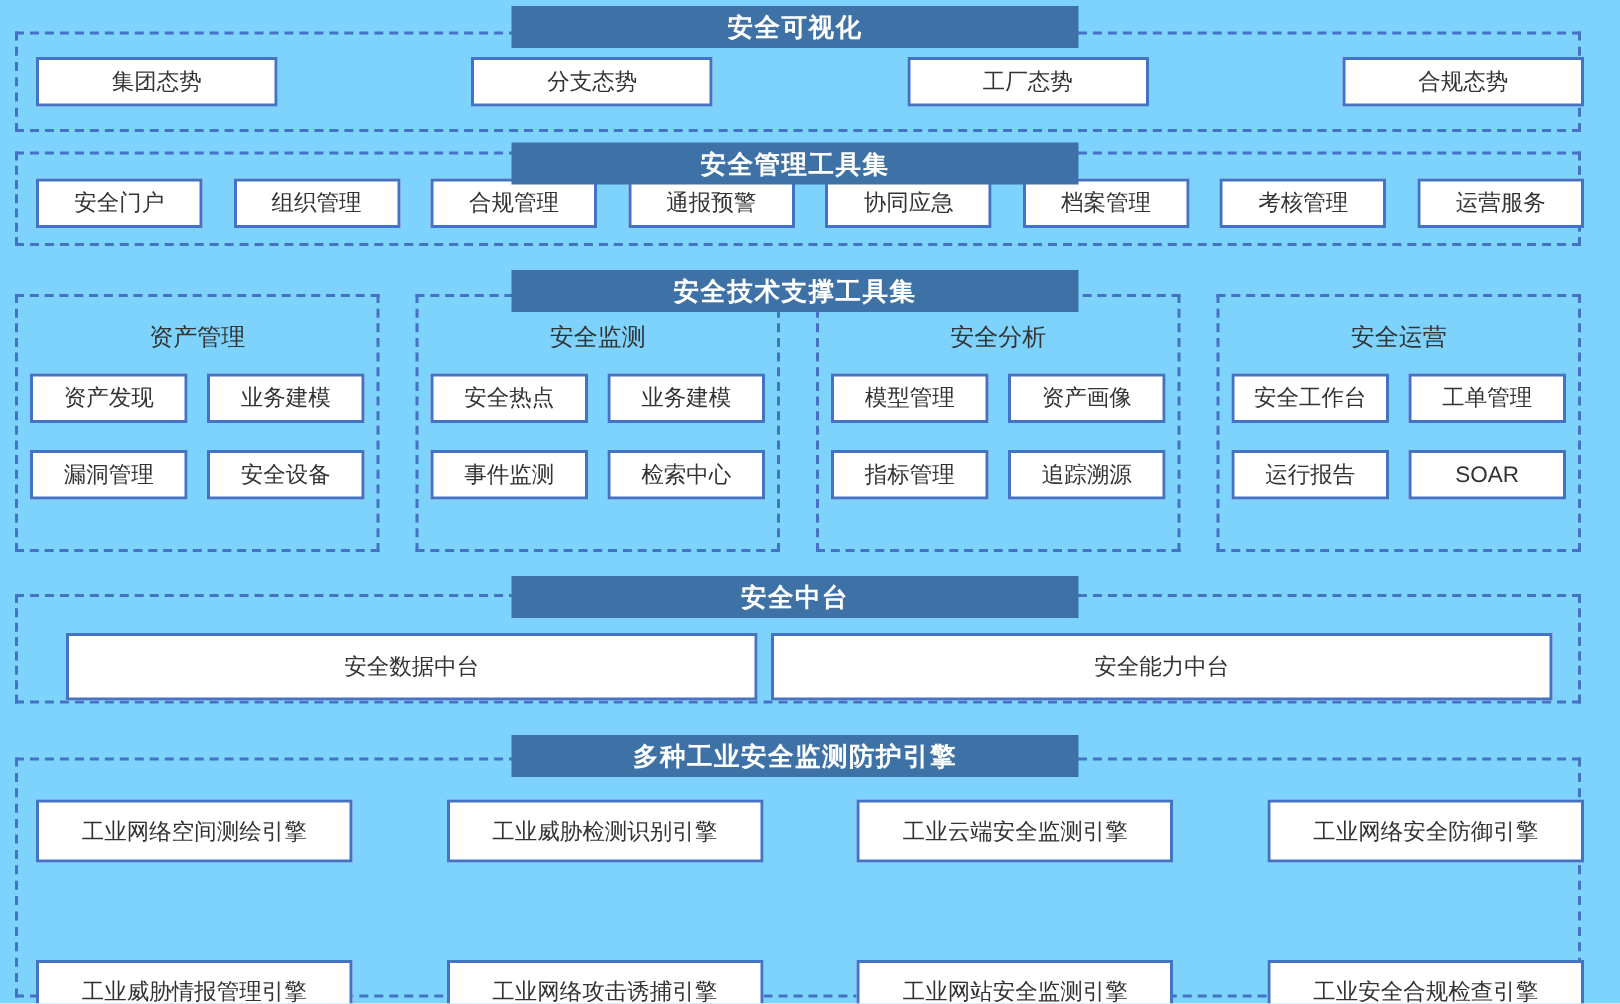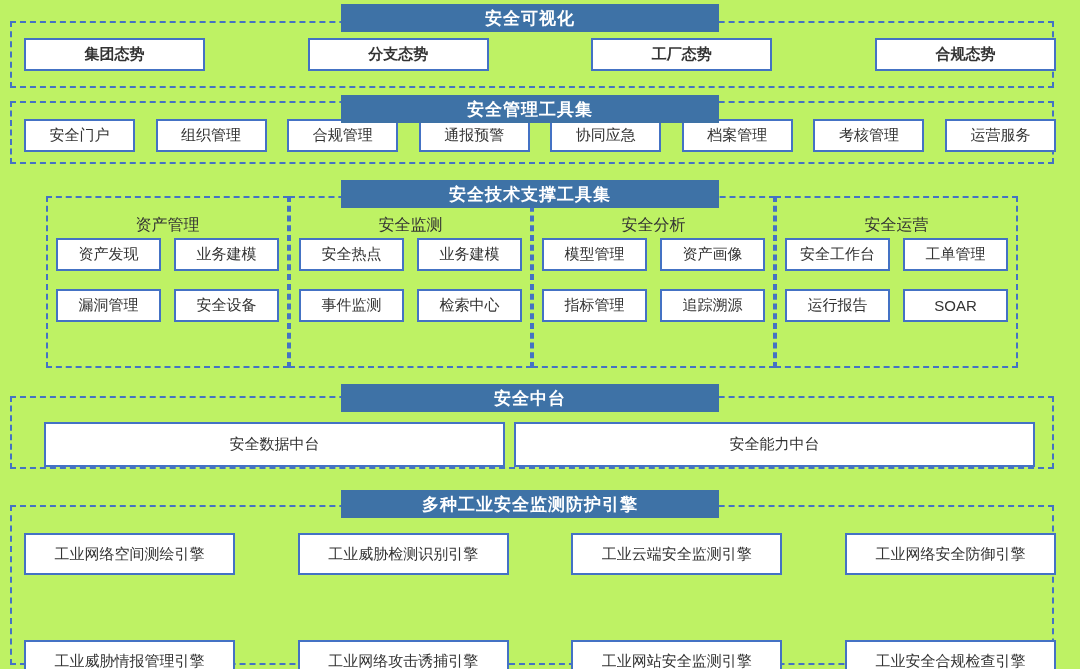--- a/index.html
+++ b/index.html
@@ -1,17 +1,17 @@
 <!DOCTYPE html>
 <html style="--header-bg: #3e72a6; --header-text: #ffffff; --box-border: #4472c4; --dash-border: #4472c4; --text: #333333;"><head>
 <meta charset="utf-8">
 <style>
   html,body{margin:0;padding:0;background:#ffffff;}
   body{font-family:"Liberation Sans","DejaVu Sans",sans-serif;}
-  .canvas{position:relative;width:1080px;height:669px;background:#bef264;overflow:hidden;}
+  .canvas{position:relative;width:1080px;height:669px;background:#7dd3fc;overflow:hidden;}
   .band-header{
     position:absolute;left:341px;width:378px;height:28px;z-index:3;
     background:var(--header-bg,#3e72a6);
     color:var(--header-text,#ffffff);
     font-size:17px;font-weight:bold;letter-spacing:1px;
     display:flex;align-items:center;justify-content:center;
   }
   .dashed{
     position:absolute;left:10px;width:1044px;z-index:1;
     border:2px dashed var(--dash-border,#4472c4);
@@ -24,40 +24,40 @@
     font-size:15px;
     display:flex;align-items:center;justify-content:center;
     box-sizing:border-box;z-index:2;
   }
   .row{position:absolute;left:0;right:0;display:flex;justify-content:space-between;padding:0 24px;}
 
   
   .b1-header{top:4px;}
   .b1-box{top:21px;height:67px;}
   .b1-row{top:38px;}
-  .b1-row .node{width:181px;height:33px;font-weight:bold;}
+  .b1-row .node{width:161px;height:33px;}
 
   
   .b2-header{top:95px;}
   .b2-box{top:101px;height:63px;}
   .b2-row{top:119px;}
   .b2-row .node{width:111px;height:33px;}
 
   
   .b3-header{top:180px;text-align:right;}
-  .b3-groups{position:absolute;top:196px;left:10px;width:1044px;display:flex;justify-content:center;}
+  .b3-groups{position:absolute;top:196px;left:10px;width:1044px;display:flex;justify-content:space-between;}
   .group{
     position:relative;width:243px;height:172px;box-sizing:border-box;
     border:2px dashed var(--dash-border,#4472c4);
   }
   .group-title{
     margin-top:17px;text-align:center;font-size:16px;color:var(--text,#333333);
   }
   .group-grid{
-    margin-top:2px;display:grid;grid-template-columns:repeat(2,105px);
+    margin-top:13px;display:grid;grid-template-columns:repeat(2,105px);
     column-gap:13px;row-gap:18px;justify-content:center;
   }
   .group-grid .node{width:105px;height:33px;}
 
   
   .b4-header{top:384px;}
   .b4-box{top:396px;height:73px;}
   .b4-node-left{position:absolute;top:422px;left:24px;width:461px;height:45px;margin-left:20px;}
   .b4-node-right{position:absolute;top:422px;left:514px;width:521px;height:45px;}
 

